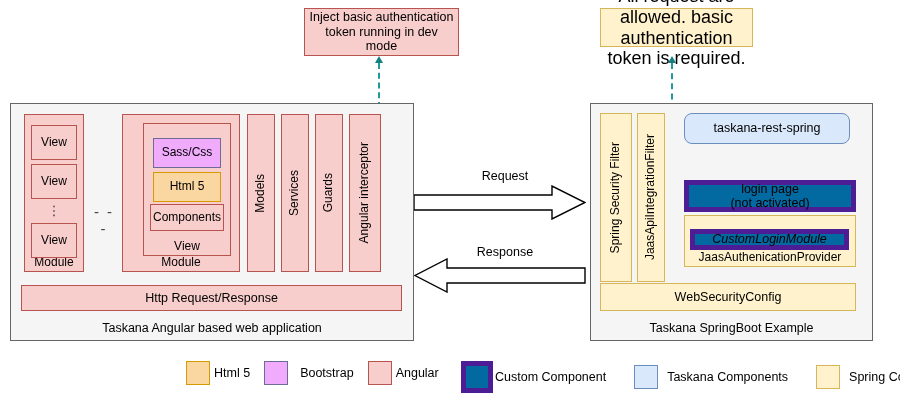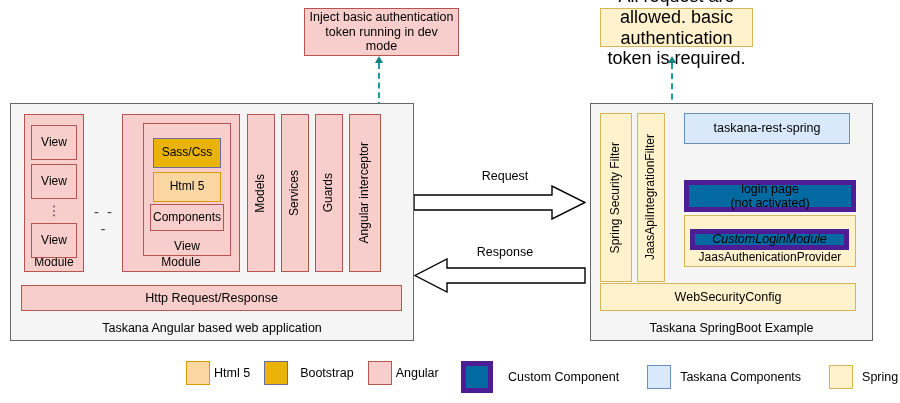--- a/index.html
+++ b/index.html
@@ -27,21 +27,21 @@
   }
   .angular {            
     background: #f8cecc;
     border: 1px solid #b85450;
   }
   .html5 {              
     background: #fad7a0;
     border: 1px solid #d79b00;
   }
   .bootstrap {          
-    background: #eab308;
+    background: #f0abfc;
     border: 1px solid #6c6c94;
   }
   .spring {             
     background: #fff2cc;
     border: 1px solid #d6b656;
   }
   .taskana {            
     background: #dae8fc;
     border: 1px solid #6c8ebf;
   }
@@ -189,21 +189,21 @@
 
 <div class="abs container-panel" style="left:590px; top:103px; width:283px; height:238px;"></div>
 
 <div class="abs box spring" style="left:600px; top:113px; width:32px; height:169px;">
   <span class="vert" style="font-size:12px;">Spring Security Filter</span>
 </div>
 <div class="abs box spring" style="left:637px; top:113px; width:28px; height:169px;">
   <span class="vert" style="font-size:12px;">JaasApiIntegrationFilter</span>
 </div>
 
-<div class="abs box taskana" style="left:684px; top:113px; width:166px; height:31px; font-size:12.5px;">
+<div class="abs box taskana" style="left:684px; top:113px; width:166px; height:31px; font-size:12.5px;border-radius:8px;">
   <span>taskana-rest-spring</span>
 </div>
 
 <div class="abs custom" style="left:684px; top:180px; width:172px; height:32px; display:flex; flex-direction:column;
             align-items:center; justify-content:center; font-size:12.5px; line-height:1.15;">
   <span>login page</span>
   <span>(not activated)</span>
 </div>
 
 <div class="abs spring lbl-bottom" style="left:684px; top:215px; width:172px; height:52px; font-size:12px;">
@@ -230,21 +230,21 @@
     <span class="legend-sw bootstrap"></span>
     <span class="legend-text">Bootstrap</span>
   </div>
   <div style="display:flex; align-items:center; gap:4px;">
     <span class="legend-sw angular"></span>
     <span class="legend-text">Angular</span>
   </div>
 </div>
 
 <div class="abs" style="left:461px; top:361px; display:flex; align-items:center;">
-  <div style="display:flex; align-items:center; gap:15px; margin-right:28px;">
+  <div style="display:flex; align-items:center; gap:2px; margin-right:28px;">
     <span class="legend-sw custom"></span>
     <span class="legend-text">Custom Component</span>
   </div>
   <div style="display:flex; align-items:center; gap:9px; margin-right:28px;">
     <span class="legend-sw taskana"></span>
     <span class="legend-text">Taskana Components</span>
   </div>
   <div style="display:flex; align-items:center; gap:9px;">
     <span class="legend-sw spring"></span>
     <span class="legend-text">Spring Component</span>

